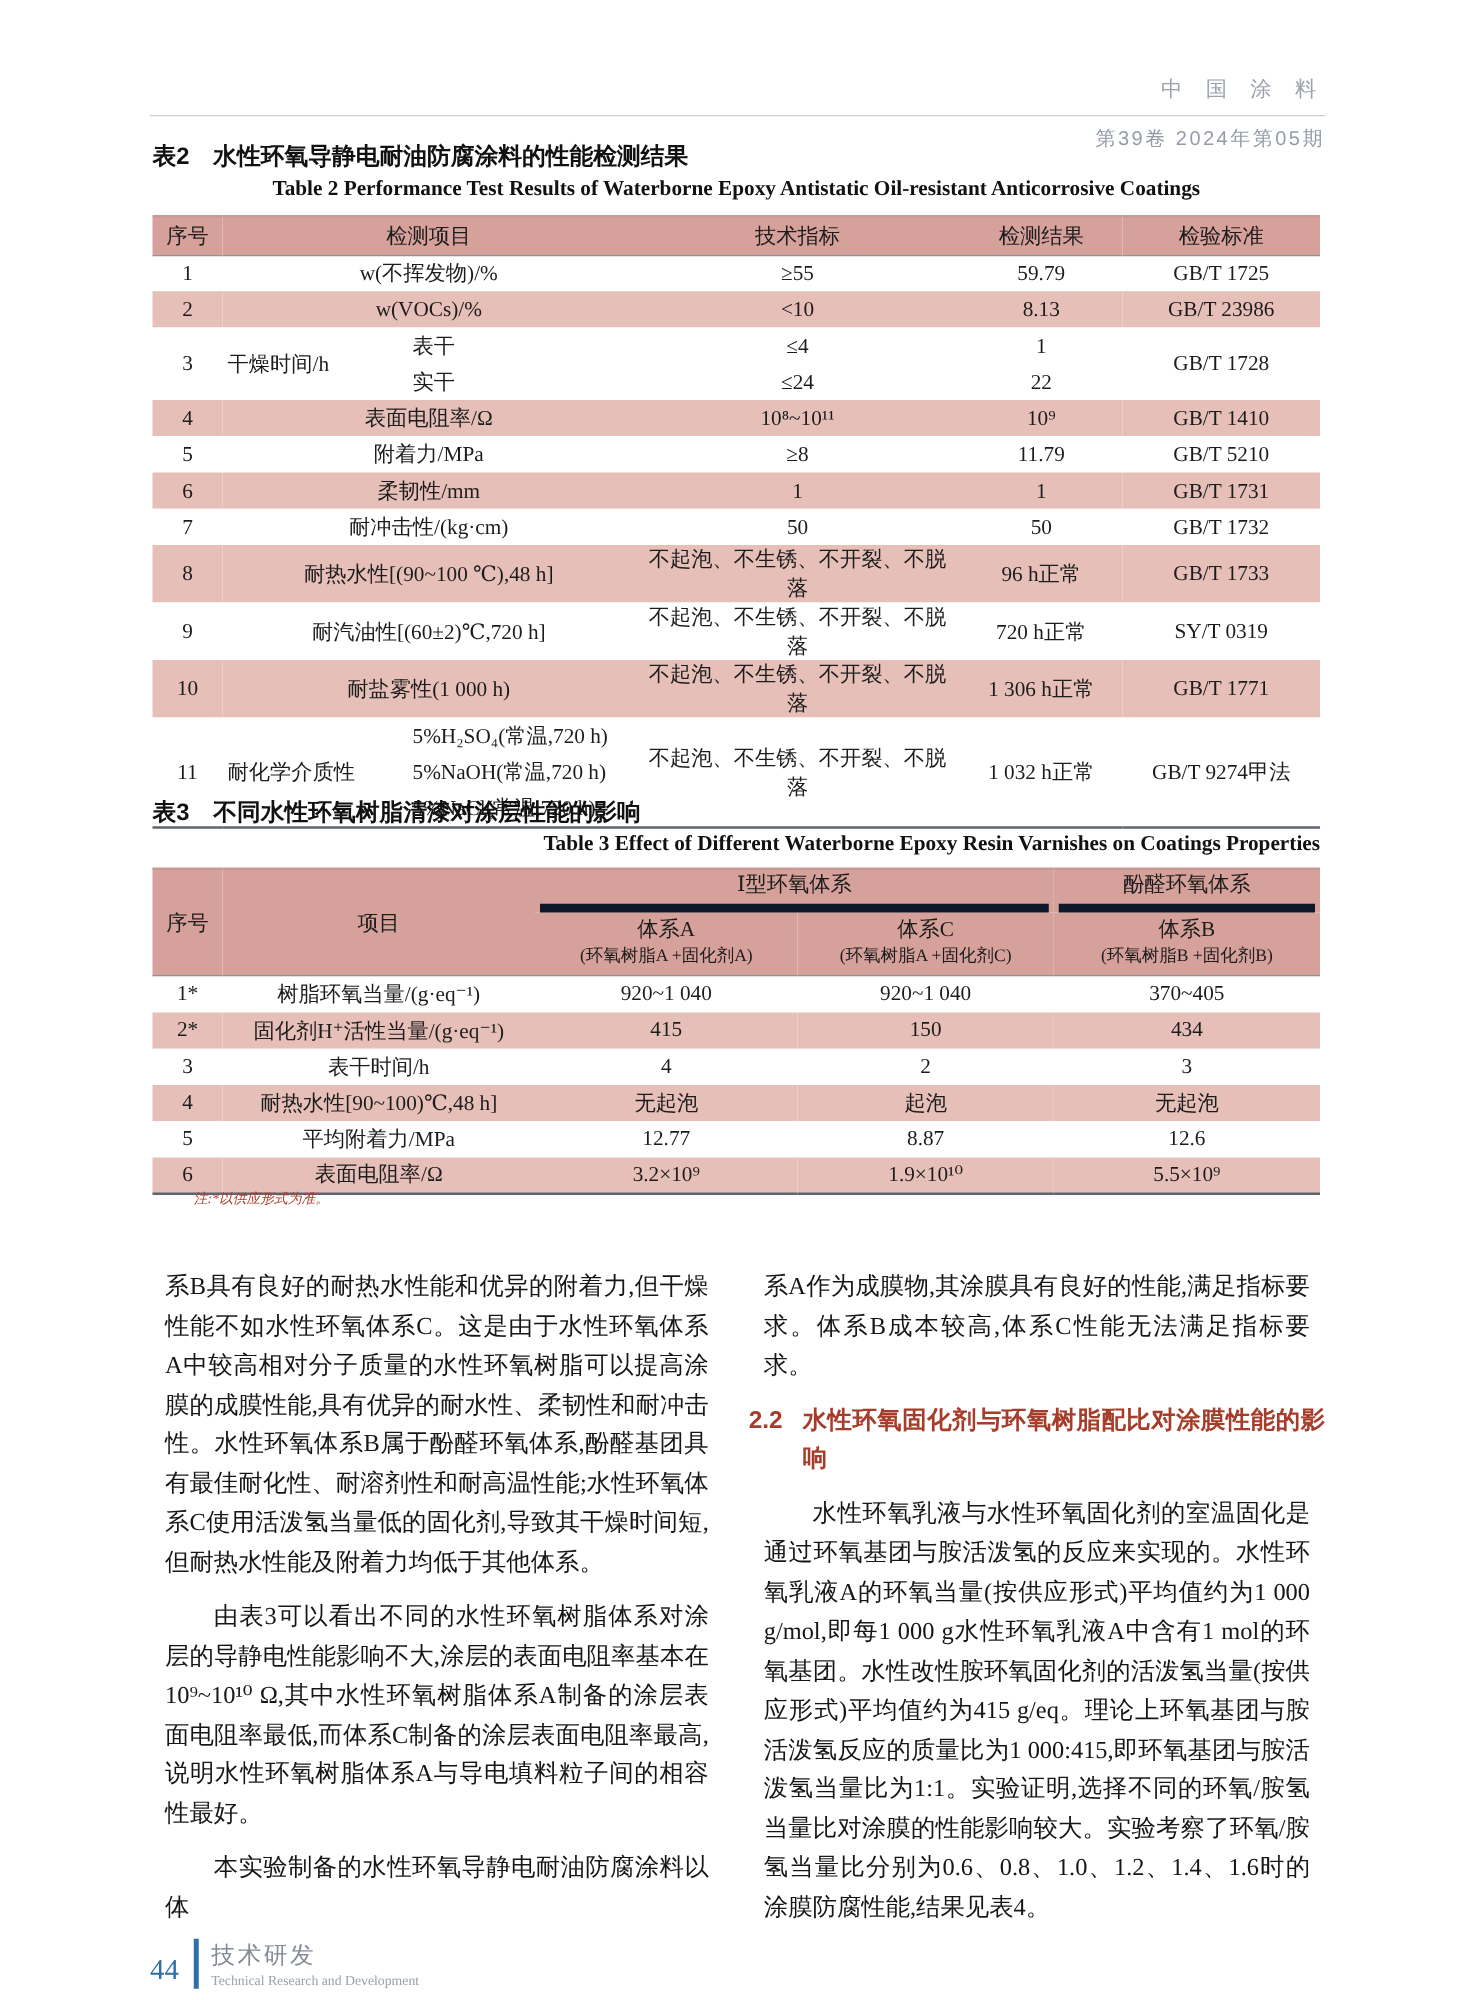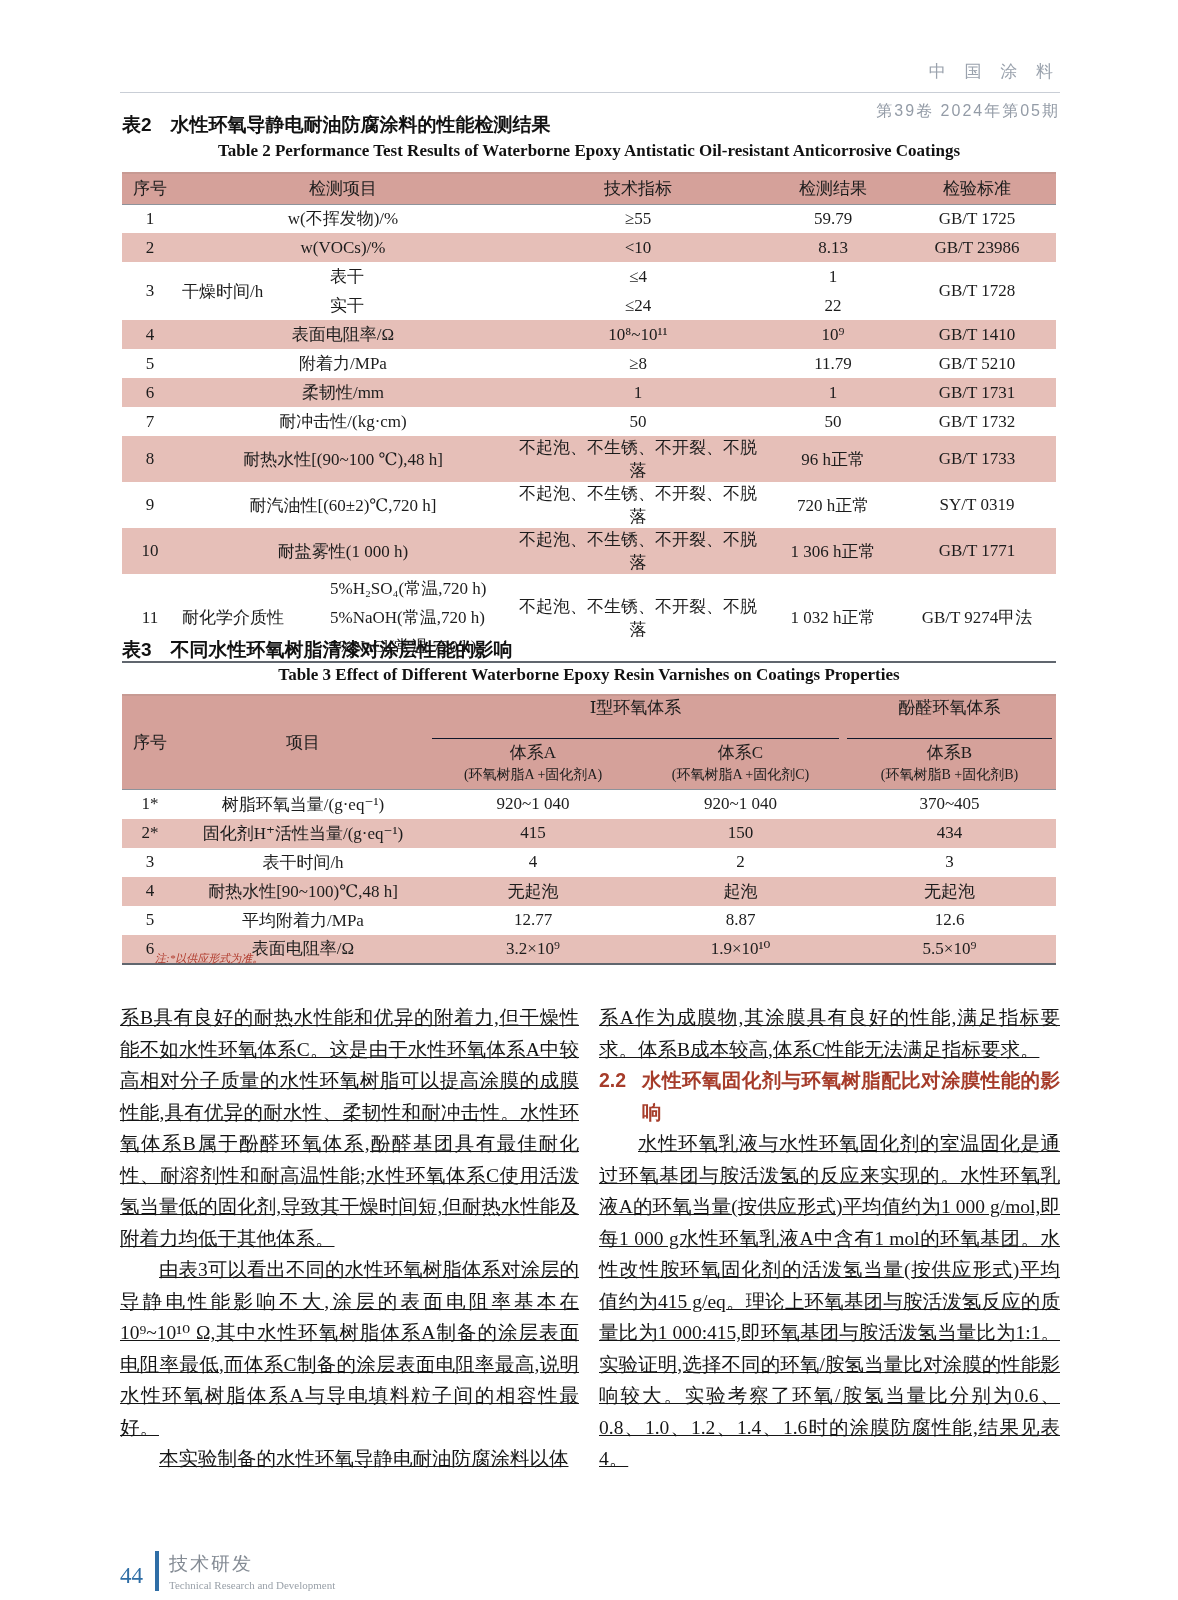--- a/index.html
+++ b/index.html
@@ -31,31 +31,31 @@
   #table3{border-top:2px solid #c79a93;border-bottom:2px solid #60666e;}
   #table3 thead{border-bottom:1.5px solid #8d939b;}
   td.item{text-align:left;padding-left:22px;}
   .r{height:29px;} .r2x{height:58px;} .r3x{height:88px;}
   .split{display:flex;align-items:center;}
   .split .main{width:148px;text-align:left;}
   .split .subs{flex:1;text-align:left;}
   .split .subs div{line-height:29px;}
   .stack2 div{line-height:29px;}
   .grp{height:30px;}
-  .grpline{display:inline-block;width:100%;border-bottom:1px solid #0f172a;padding-bottom:19px;}
+  .grpline{display:inline-block;width:100%;border-bottom:7px solid #0f172a;padding-bottom:4px;}
   .sysrow th{height:50px;line-height:22px;}
   .sys-sub{font-size:14px;}
 
   
   .tnote{position:absolute;left:155px;color:#b03a2c;font-size:11px;font-style:italic;}
 
   
   .col{position:absolute;top:1002px;width:459px;font-size:19.5px;line-height:31.5px;
        text-align:justify;color:#161616;}
-  .col p{margin:0;text-decoration:underline;}
+  .col p{margin:12px;}
   .col p.ind{text-indent:2em;}
   .h22{display:flex;gap:16px;font-weight:bold;color:#a63c2a;
        font-family:"Liberation Sans","DejaVu Sans",sans-serif;font-size:19.5px;}
   .h22 .h22num{flex:0 0 auto;}
 
   
   .footer{position:absolute;left:120px;top:1551px;display:flex;align-items:center;}
   .footer .pgno{color:#2f6ea6;font-size:23px;margin-right:12px;align-self:flex-end;padding-bottom:2px;}
   .footer .bar{width:4px;height:40px;background:#2f6ea6;margin-right:10px;}
   .footer .sec .zh{font-family:Liberation Sans, sans-serif;font-size:19px;color:#848b94;letter-spacing:2px;}
@@ -189,21 +189,21 @@
           </div>
         </td>
         <td>不起泡、不生锈、不开裂、不脱落</td>
         <td>1 032 h正常</td>
         <td>GB/T 9274甲法</td>
       </tr>
     </tbody>
   </table>
 
   <div class="cap-zh" style="top:637px;">表3　不同水性环氧树脂清漆对涂层性能的影响</div>
-  <div class="cap-en" style="top:665px;">Table 3   Effect of Different Waterborne Epoxy Resin Varnishes on Coatings Properties</div>
+  <div class="cap-en" style="top:665px;text-align:right;">Table 3   Effect of Different Waterborne Epoxy Resin Varnishes on Coatings Properties</div>
 
   <table class="dtable" id="table3" style="top:694px;">
     <colgroup>
         <col style="width:56px">
         <col style="width:250px">
         <col style="width:210px">
         <col style="width:205px">
         <col style="width:213px">
       </colgroup>
     <thead>

